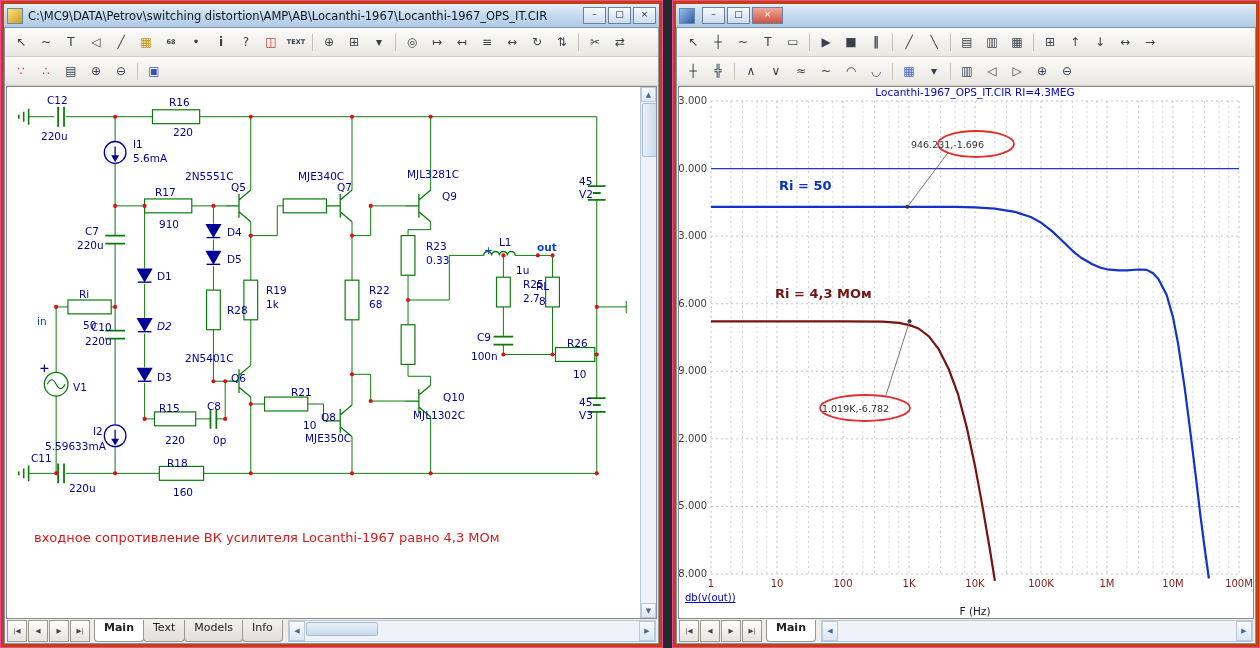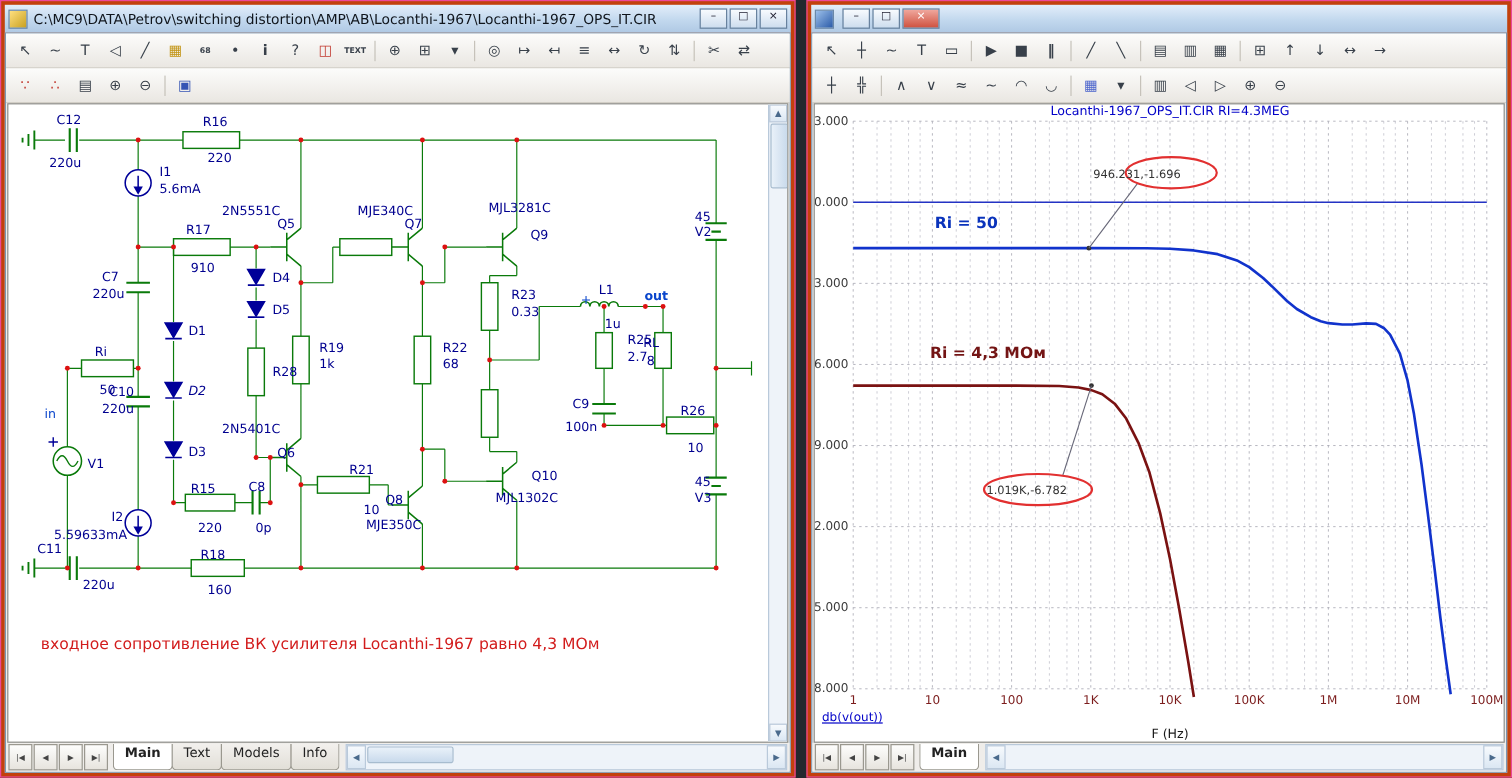--- a/index.html
+++ b/index.html
@@ -222,34 +222,34 @@
           <span class="sch-label" style="left: 148px; top: 99px;">R17</span>
           <span class="sch-label" style="left: 152px; top: 131px;">910</span>
           <span class="sch-label" style="left: 78px; top: 138px;">C7</span>
           <span class="sch-label" style="left: 70px; top: 152px;">220u</span>
           <span class="sch-label" style="left: 220px; top: 139px;">D4</span>
           <span class="sch-label" style="left: 150px; top: 183px;">D1</span>
           <span class="sch-label" style="left: 220px; top: 166px;">D5</span>
           <span class="sch-label" style="left: 419px; top: 153px;">R23</span>
           <span class="sch-label" style="left: 419px; top: 167px;">0.33</span>
           <span class="sch-label" style="left: 492px; top: 149px;">L1</span>
-          <span class="sch-label" style="left: 497px; top: 177px;">1u</span>
+          <span class="sch-label" style="left: 497px; top: 177px; padding-left: 12px;">1u</span>
           <span class="sch-label node" style="left: 477px; top: 157px;">+</span>
           <span class="sch-label node" style="left: 530px; top: 154px; font-weight: bold;">out</span>
           <span class="sch-label" style="left: 259px; top: 197px;">R19</span>
           <span class="sch-label" style="left: 259px; top: 211px;">1k</span>
           <span class="sch-label" style="left: 362px; top: 197px;">R22</span>
           <span class="sch-label" style="left: 362px; top: 211px;">68</span>
           <span class="sch-label" style="left: 516px; top: 191px;">R25</span>
           <span class="sch-label" style="left: 516px; top: 205px;">2.7</span>
           <span class="sch-label" style="left: 529px; top: 193px;">RL</span>
           <span class="sch-label" style="left: 532px; top: 208px;">8</span>
           <span class="sch-label" style="left: 72px; top: 201px;">Ri</span>
           <span class="sch-label" style="left: 76px; top: 232px;">50</span>
-          <span class="sch-label node" style="left: 30px; top: 228px; margin-top: 24px;">in</span>
+          <span class="sch-label node" style="left: 30px; top: 228px;">in</span>
           <span class="sch-label" style="left: 84px; top: 234px;">C10</span>
           <span class="sch-label" style="left: 150px; top: 233px; font-style: italic;">D2</span>
           <span class="sch-label" style="left: 78px; top: 248px;">220u</span>
           <span class="sch-label" style="left: 220px; top: 217px;">R28</span>
           <span class="sch-label" style="left: 560px; top: 250px;">R26</span>
           <span class="sch-label" style="left: 566px; top: 281px;">10</span>
           <span class="sch-label" style="left: 470px; top: 244px;">C9</span>
           <span class="sch-label" style="left: 464px; top: 263px;">100n</span>
           <span class="sch-label" style="left: 66px; top: 294px;">V1</span>
           <span class="sch-label" style="left: 150px; top: 284px;">D3</span>

